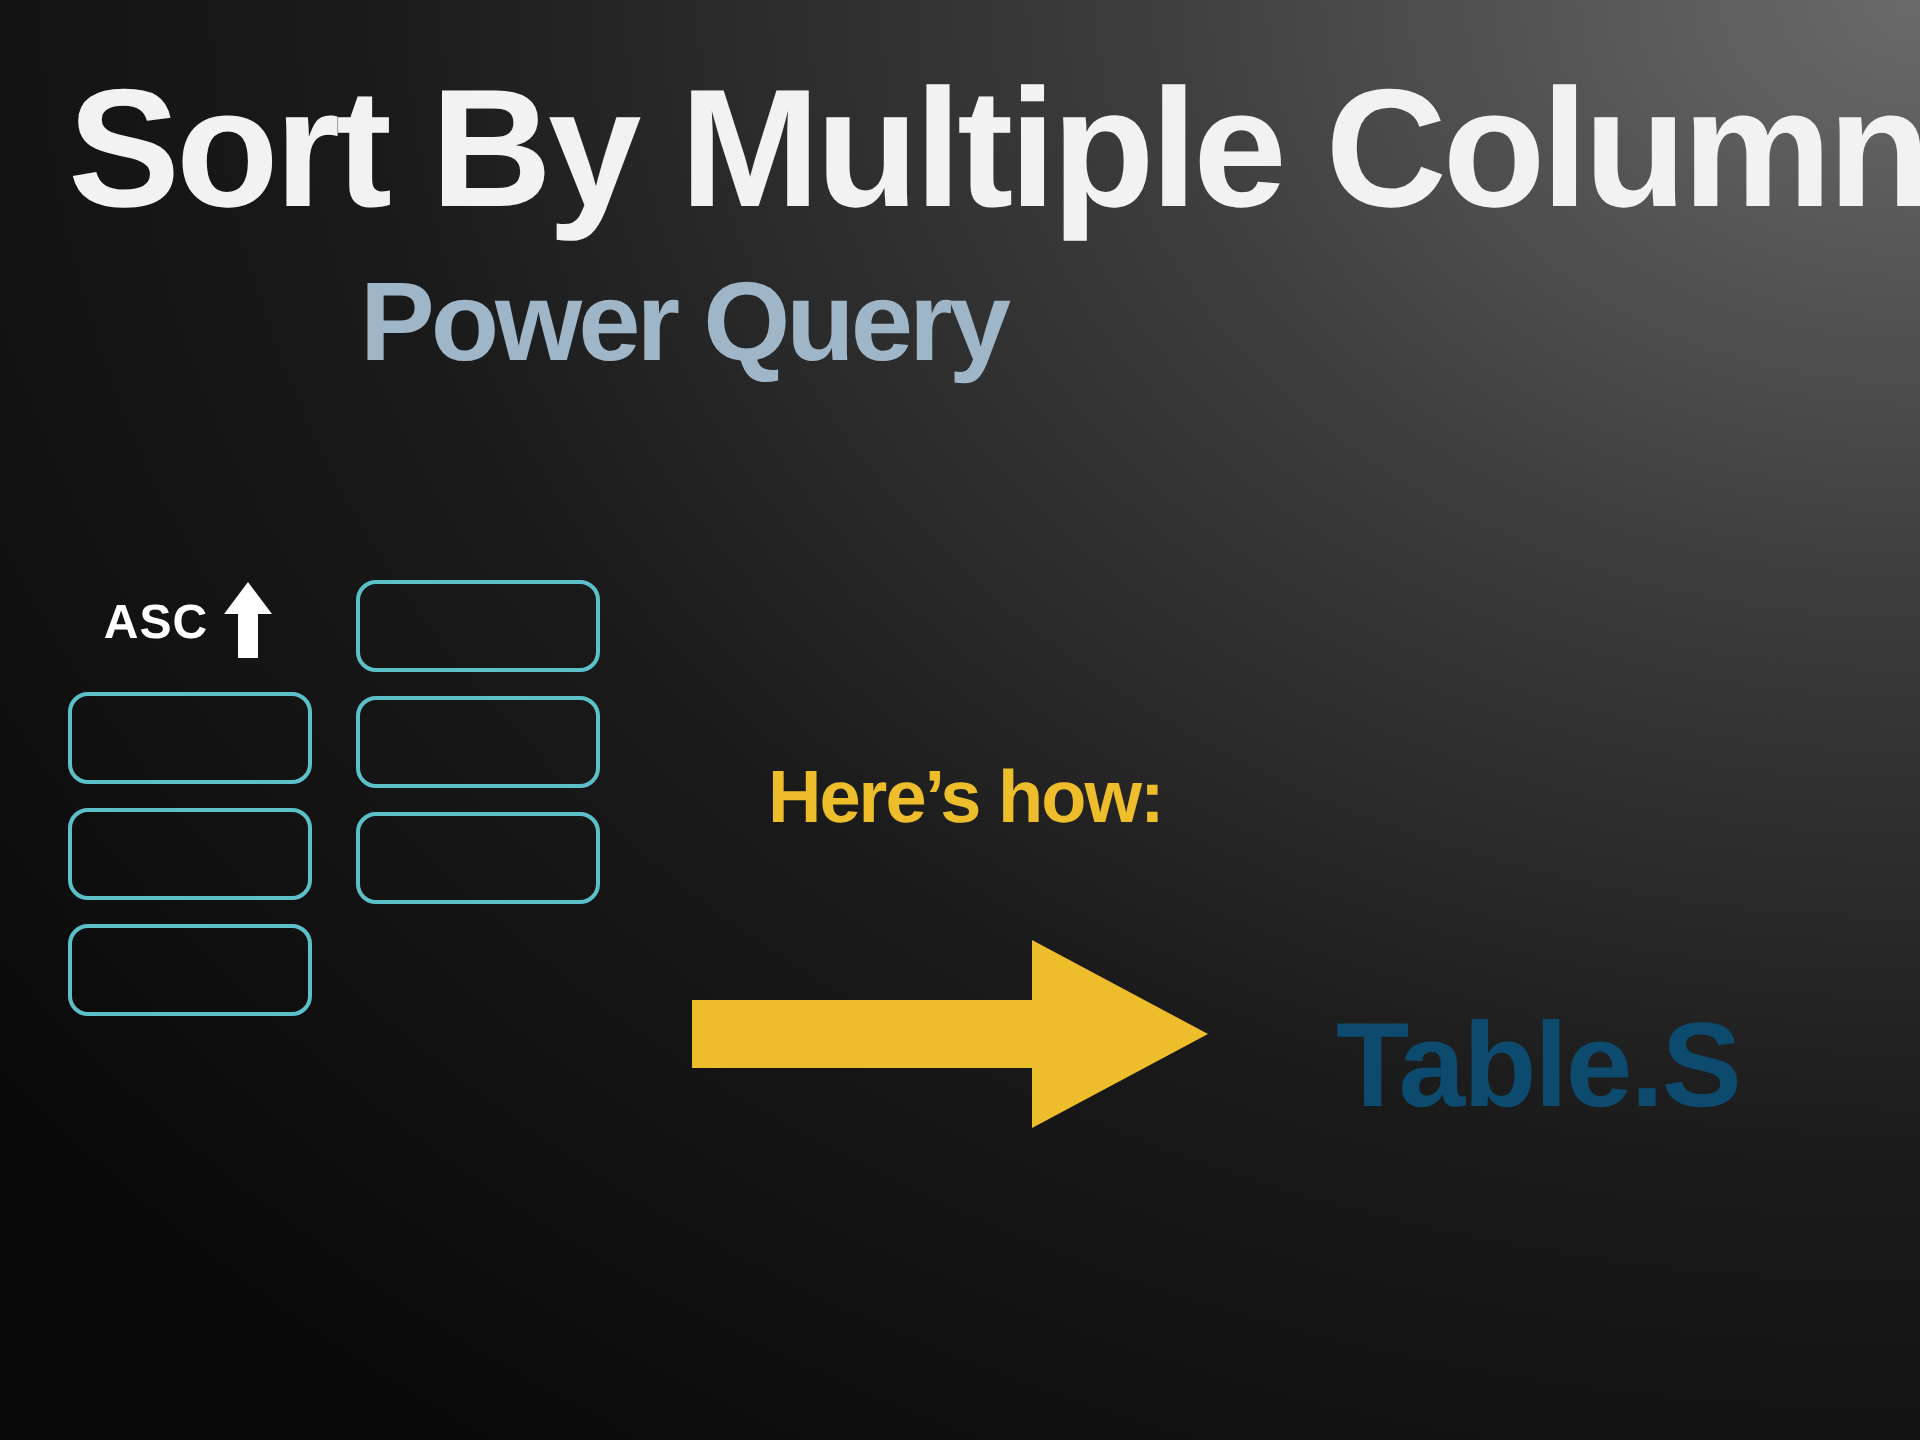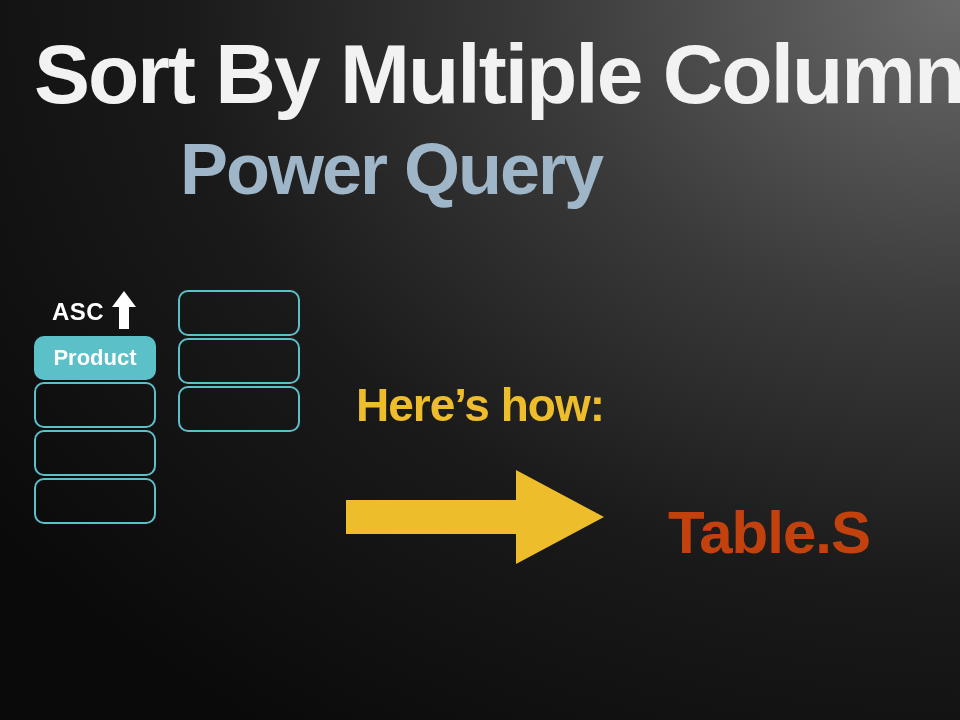--- a/index.html
+++ b/index.html
@@ -18,39 +18,39 @@
     font-weight: 800;
     color: #f2f2f2;
     letter-spacing: -2px;
     white-space: nowrap;
   }
 
   .subtitle {
     position: absolute;
     top: 128px;
     left: 180px;
-    font-size: 72px;
+    font-size: 56px;
     font-weight: 800;
     color: #9fb6c9;
     letter-spacing: -2px;
     white-space: nowrap;
   }
 
   .columns-area {
     position: absolute;
     top: 290px;
     left: 34px;
     display: flex;
     gap: 22px;
   }
 
   .col {
     display: flex;
     flex-direction: column;
-    gap: 2px;
+    gap: 12px;
   }
 
   .sort-label-row {
     display: flex;
     align-items: center;
     justify-content: center;
     gap: 6px;
     height: 44px;
   }
 
@@ -78,38 +78,38 @@
     border: 2px solid #5cc0c9;
     width: 122px;
     height: 46px;
     border-radius: 10px;
     background: transparent;
   }
 
   .hint {
     position: absolute;
     top: 378px;
-    left: 356px;
+    left: 384px;
     color: #eebd2b;
-    font-size: 46px;
+    font-size: 37px;
     font-weight: 800;
     letter-spacing: -1px;
   }
 
   .big-arrow {
     position: absolute;
     top: 452px;
     left: 336px;
   }
 
   .code-label {
     position: absolute;
     top: 498px;
     left: 668px;
-    color: #c2410c;
+    color: #0c4a6e;
     font-size: 60px;
     font-weight: 800;
     letter-spacing: -1px;
     white-space: nowrap;
   }
 </style>
 </head>
 <body>
 
 <div class="title">Sort By Multiple Columns</div>
@@ -119,21 +119,20 @@
 
   <div class="col">
     <div class="sort-label-row">
       <span class="sort-label">ASC</span>
       <span>
         <svg width="28" height="42" viewBox="0 0 28 42">
           <path d="M14 2 L26 18 L19 18 L19 40 L9 40 L9 18 L2 18 Z" fill="#ffffff"></path>
         </svg>
       </span>
     </div>
-    <div class="header-pill">Product</div>
     <div class="empty-pill"></div>
     <div class="empty-pill"></div>
     <div class="empty-pill"></div>
   </div>
 
   <div class="col">
     <div class="empty-pill"></div>
     <div class="empty-pill"></div>
     <div class="empty-pill"></div>
   </div>

